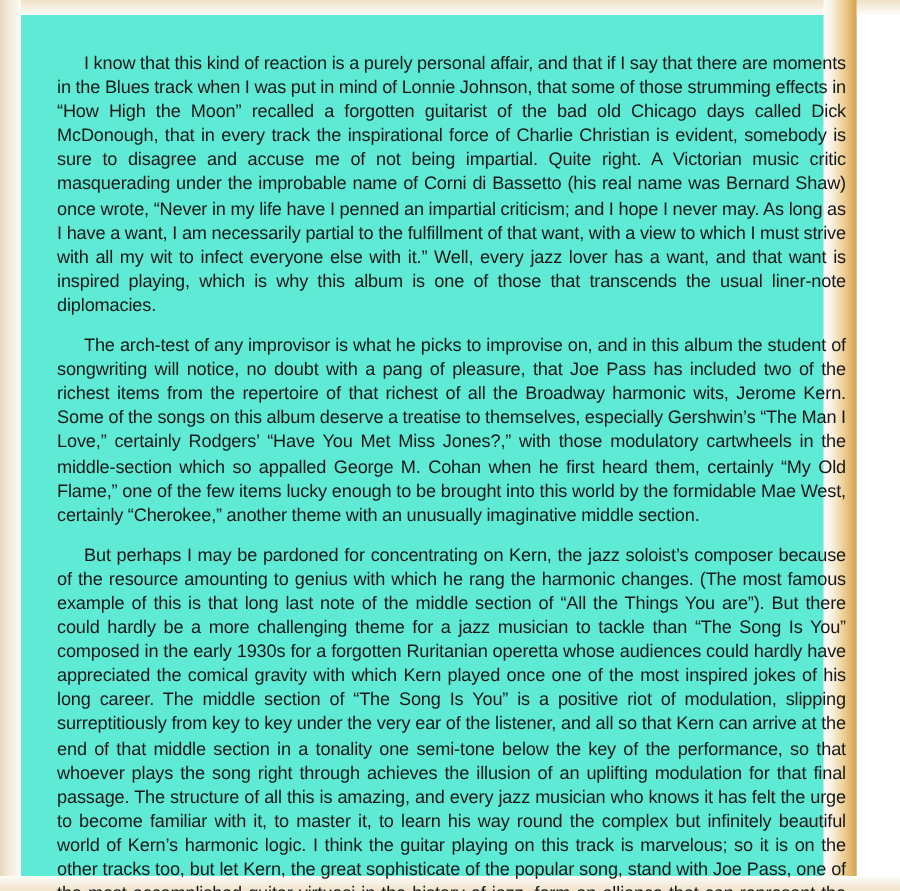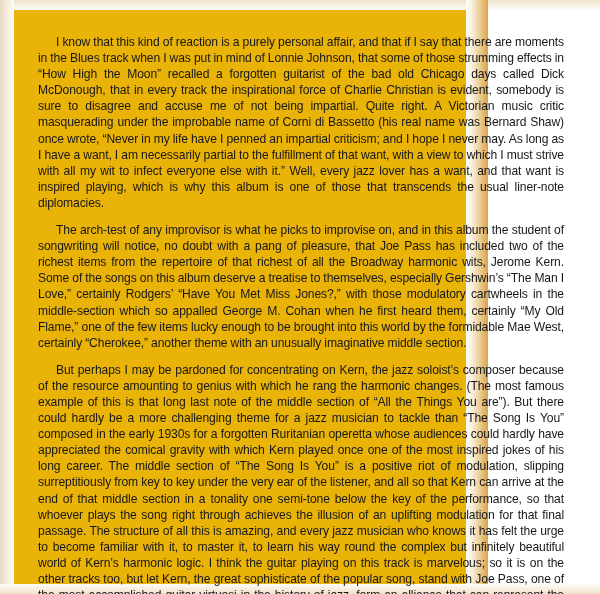--- a/index.html
+++ b/index.html
@@ -8,23 +8,23 @@
   }
   body {
     width: 600px;
     height: 594px;
     background: #ffffff;
     font-family: "Liberation Sans", sans-serif;
     overflow: hidden;
   }
   .page {
     position: relative;
-    width: 488px;
+    width: 571px;
     height: 594px;
-    background: #eab308;
+    background: #5eead4;
     box-sizing: border-box;
   }
   
   .edge-left {
     position: absolute;
     left: 0; top: 0;
     width: 14px; height: 594px;
     background: linear-gradient(to right, #e7d9bf 0%, #f3ead8 40%, #fdfcf9 100%);
   }
   .edge-right {

